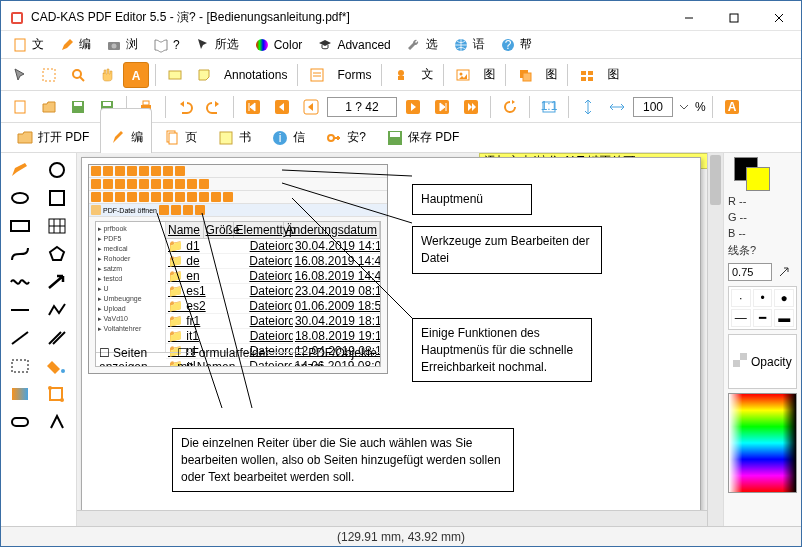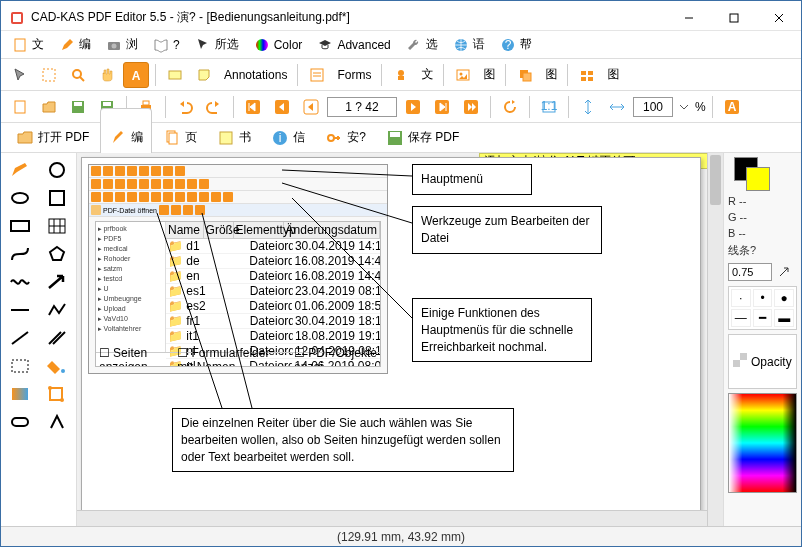--- a/index.html
+++ b/index.html
@@ -38,28 +38,28 @@
 .canvas { flex:1; background:#f0f0f0; position:relative; overflow:hidden; padding:4px 0 0 4px;}
 .page { background:#fff; border:1px solid #aaa; box-shadow:2px 2px 4px rgba(0,0,0,0.2); position:relative; width:620px; height:360px;}
 .yellowbar { position:absolute; top:0; right:4px; height:16px; width:240px; background:#ffff66; border:1px solid #c9c95a; font-size:11px; display:flex; align-items:center; padding:0 4px; overflow:hidden;}
 
 
 .embedshot { position:absolute; left:6px; top:6px; width:300px; height:210px; border:1px solid #999; background:#f8f8f8; font-size:8px;}
 .embedshot .row { height:13px; border-bottom:1px solid #e0e0e0; display:flex; align-items:center; padding:0 2px; gap:2px;}
 .embedshot .minib { width:10px; height:10px; background:#f7931e; border-radius:1px;}
 .embedshot .filepane { position:absolute; top:56px; left:6px; right:6px; bottom:6px; border:1px solid #bbb; background:#fff; overflow:hidden;}
 .embedshot .filepane .tree { position:absolute; left:0; top:0; width:70px; bottom:14px; border-right:1px solid #ddd; background:#fff; font-size:7px; padding:2px; line-height:10px; color:#444;}
-.embedshot .filepane .list { position:absolute; left:70px; right:0; top:0; bottom:14px; font-size:7px;}
+.embedshot .filepane .list { position:absolute; left:70px; right:0; top:0; bottom:14px; font-size:7px;text-decoration:underline;}
 .embedshot .filepane .list .hdr { display:flex; background:#eee; border-bottom:1px solid #ccc;}
 .embedshot .filepane .list .hdr div { padding:1px 2px; border-right:1px solid #ccc;}
 .embedshot .filepane .list .r { display:flex; border-bottom:1px solid #f2f2f2;}
 .embedshot .filepane .list .r div { padding:0 2px; overflow:hidden; white-space:nowrap;}
 .embedshot .filepane .btm { position:absolute; bottom:0; left:0; right:0; height:14px; border-top:1px solid #ccc; display:flex; gap:6px; padding:0 3px; align-items:center;}
 
-.callout { position:absolute; background:#fff; border:1px solid #000; padding:6px 8px; font-size:12px; line-height:1.4;}
+.callout { position:absolute; background:#fff; border:1px solid #000; padding:6px 8px; font-size:12px; line-height:1.4;margin-top:20px;}
 .cline { position:absolute; stroke:#000; stroke-width:1; fill:none;}
 
 .rightpanel { width:78px; border-left:1px solid #ddd; background:#f8f8f8; padding:4px; display:flex; flex-direction:column; gap:4px;}
 .swatchbox { position:relative; height:34px;}
 .swatchbox .fg { position:absolute; top:0; left:6px; width:24px; height:24px; background:#000; border:1px solid #888;}
 .swatchbox .bg { position:absolute; top:10px; left:18px; width:24px; height:24px; background:#ff0; border:1px solid #888;}
 .rgbrow { font-size:11px; color:#333;}
 .lwinput { width:44px; height:18px; border:1px solid #999; font-size:11px; padding:0 3px;}
 .stylegrid { display:grid; grid-template-columns:1fr 1fr 1fr; gap:2px; border:1px solid #ccc; padding:2px; background:#fff;}
 .stylecell { height:18px; border:1px solid #eee; display:flex; align-items:center; justify-content:center;}

